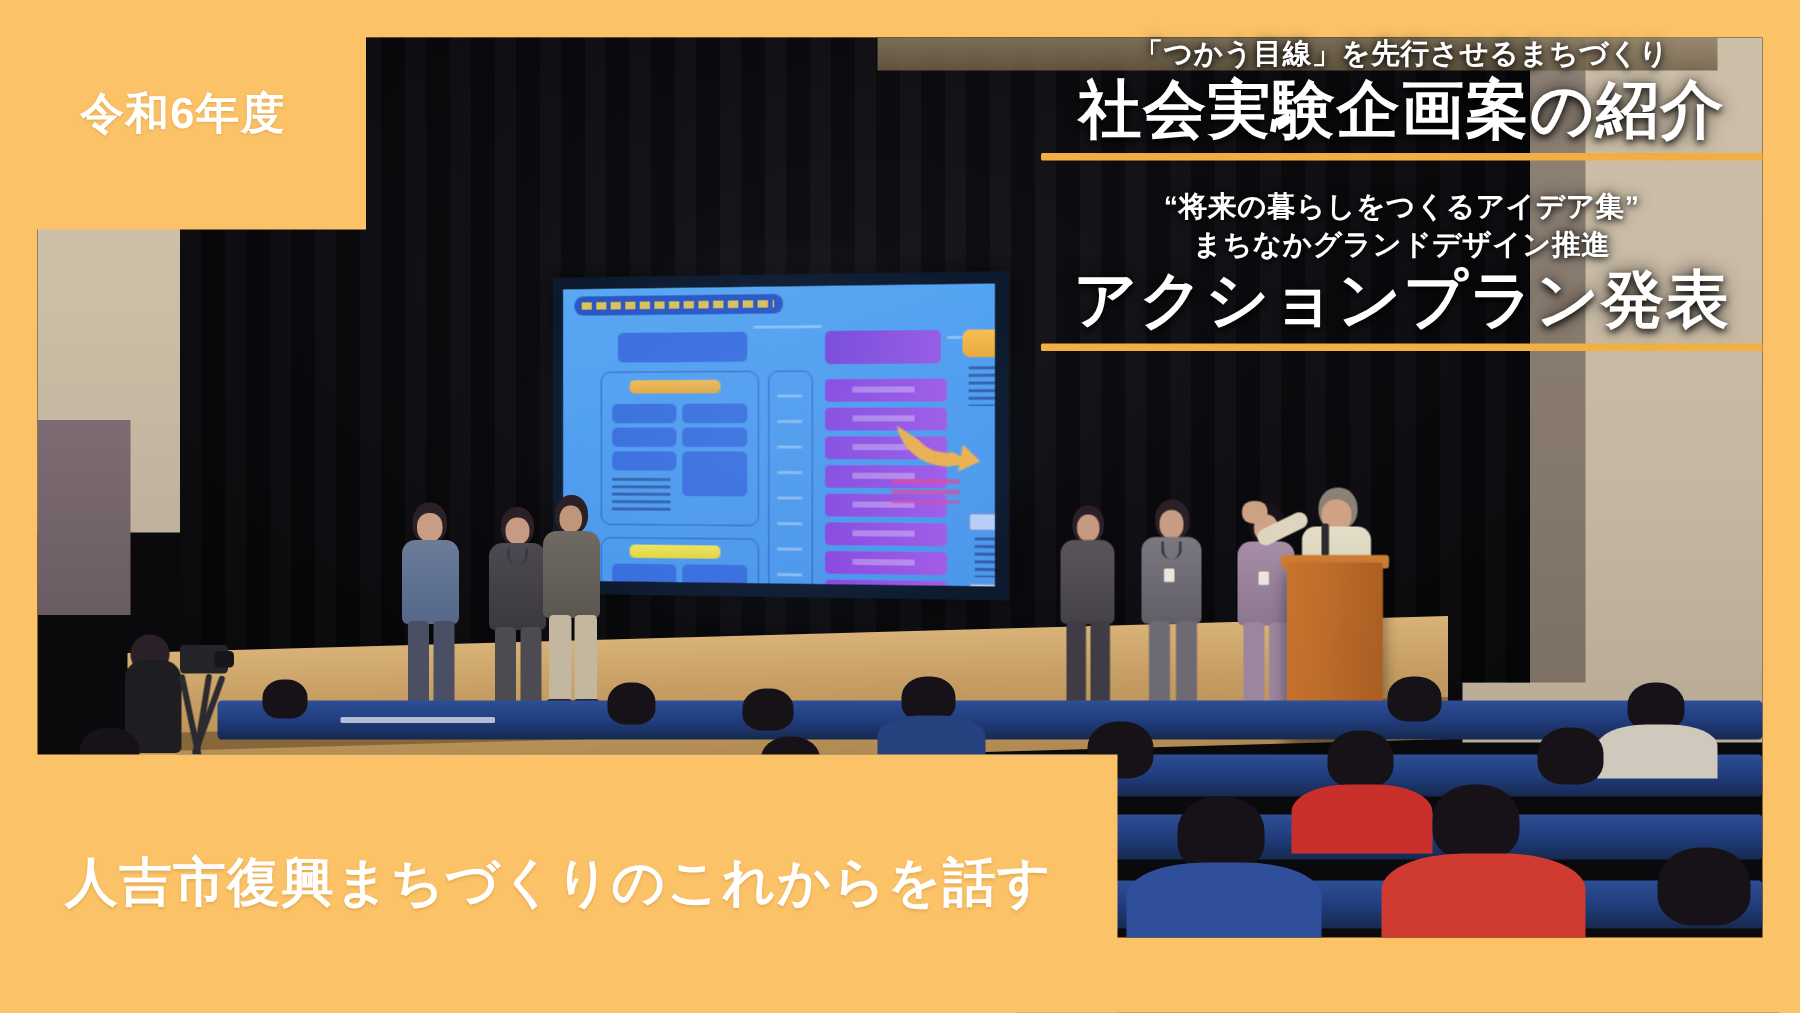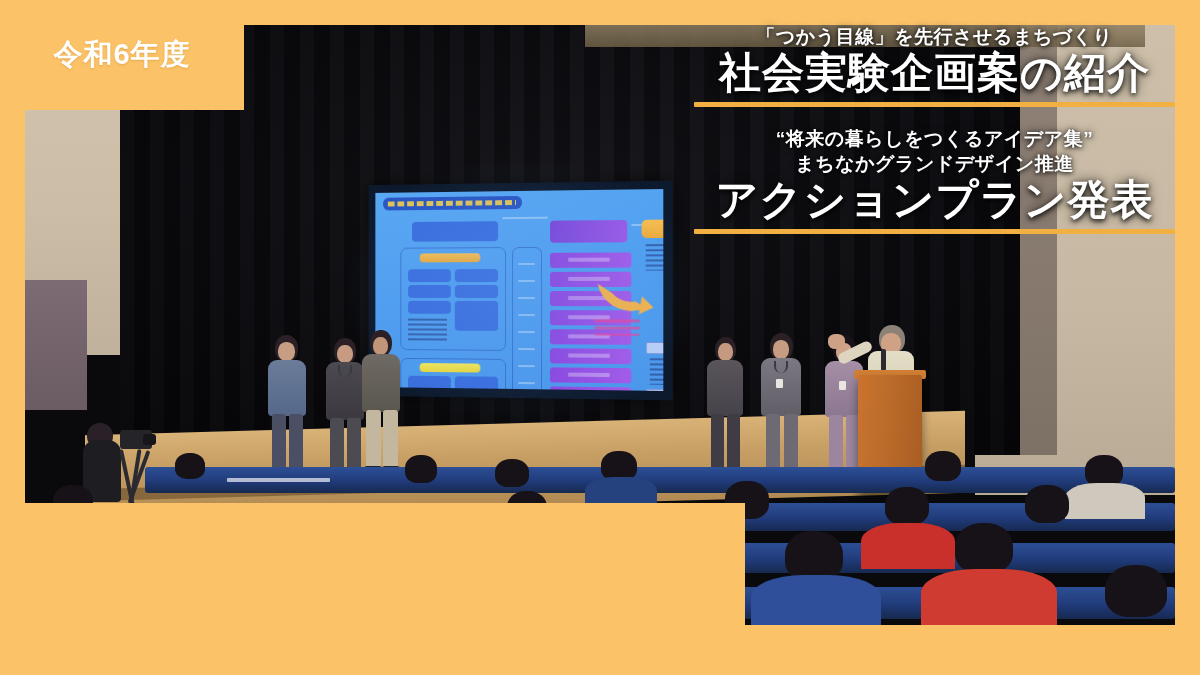--- a/index.html
+++ b/index.html
@@ -219,21 +219,21 @@
     position:absolute; border-radius:46% 46% 38% 38%;
     background:#161218;
   }
   .ashoulder {
     position:absolute; border-radius:40% 40% 0 0;
   }
 
   
   .ob-topleft {
     position:absolute; left:0; top:0;
-    width:244px; height:110px;
+    width:244px; height:153px;
     background:#fbc268;
     display:flex; flex-direction:column;
     align-items:center; justify-content:center;
     gap:2px;
   }
   .tl-line1 {
     color:#ffffff; font-size:29px; font-weight:bold;
     letter-spacing:1px; line-height:1.1;
     text-shadow: 0 1px 2px rgba(180,120,30,.35);
   }
@@ -499,15 +499,16 @@
 
     <div class="ob-group">
       <div class="ob-sub">“将来の暮らしをつくるアイデア集”</div>
       <div class="ob-sub">まちなかグランドデザイン推進</div>
       <div class="ob-main">アクションプラン発表</div>
       <div class="ob-rule"></div>
     </div>
   </div>
 
   <div class="ob-bottom">
+    <div class="bl-line1">人吉市復興まちづくりのこれからを話す</div>
   </div>
 
 </div>
 
 </body></html>

